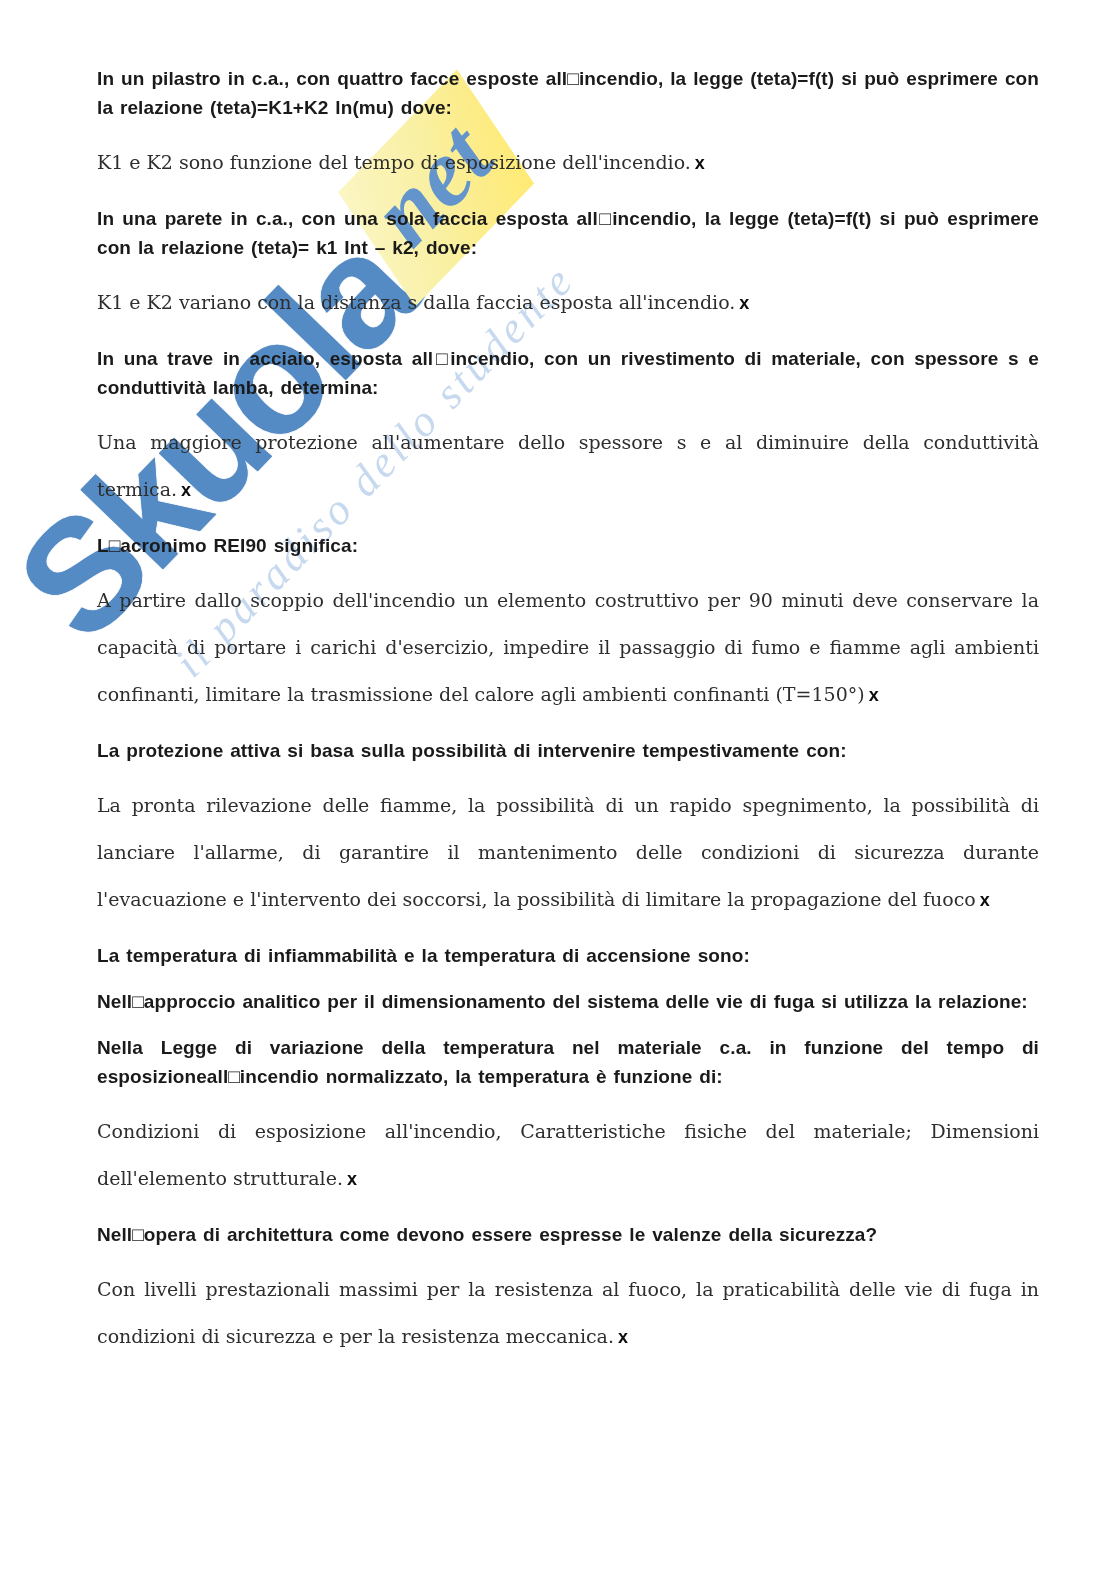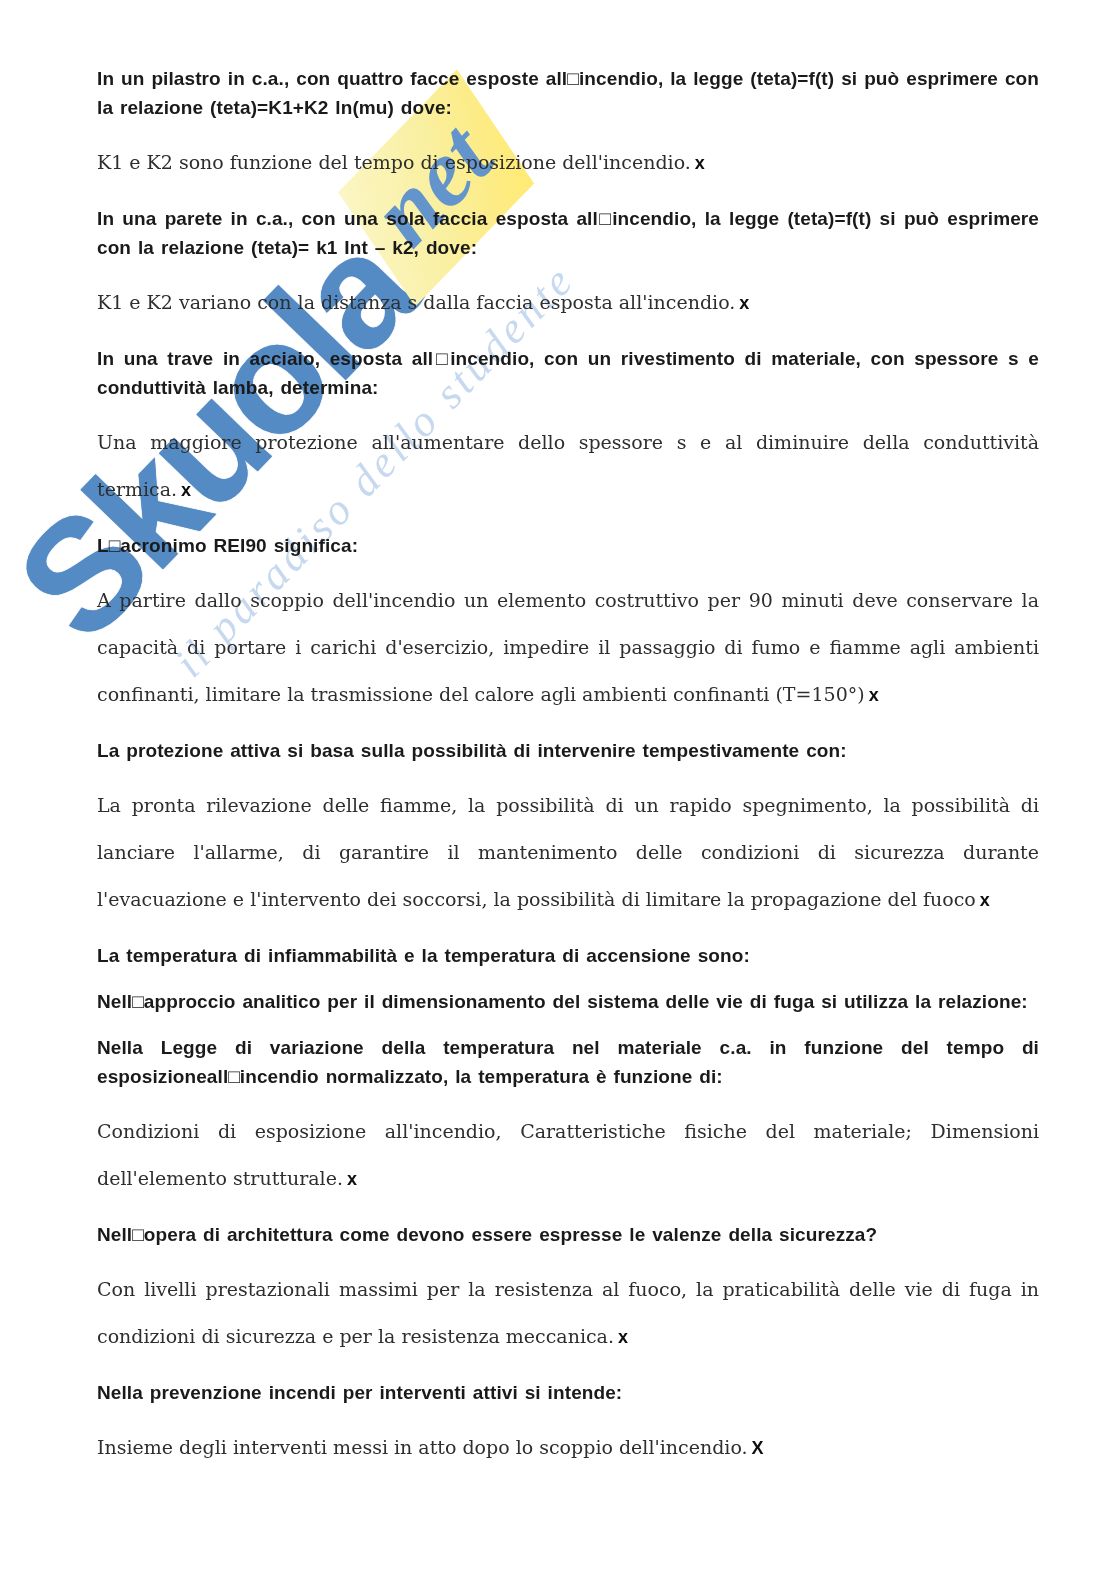--- a/index.html
+++ b/index.html
@@ -133,18 +133,14 @@
         <p class="question">Nell□approccio analitico per il dimensionamento del sistema delle vie di fuga si utilizza la relazione:</p>
       </section>
       <section class="qa-pair">
         <p class="question">Nella Legge di variazione della temperatura nel materiale c.a. in funzione del tempo di esposizioneall□incendio normalizzato, la temperatura è funzione di:</p>
         <p class="answer"><span>Condizioni di esposizione all'incendio, Caratteristiche fisiche del materiale; Dimensioni dell'elemento strutturale.</span><span class="marker">x</span></p>
       </section>
       <section class="qa-pair">
         <p class="question">Nell□opera di architettura come devono essere espresse le valenze della sicurezza?</p>
         <p class="answer"><span>Con livelli prestazionali massimi per la resistenza al fuoco, la praticabilità delle vie di fuga in condizioni di sicurezza e per la resistenza meccanica.</span><span class="marker">x</span></p>
       </section>
-      <section class="qa-pair">
-        <p class="question">Nella prevenzione incendi per interventi attivi si intende:</p>
-        <p class="answer"><span>Insieme degli interventi messi in atto dopo lo scoppio dell'incendio.</span><span class="marker">X</span></p>
-      </section>
     </div>
 </main>
 
 </body></html>

